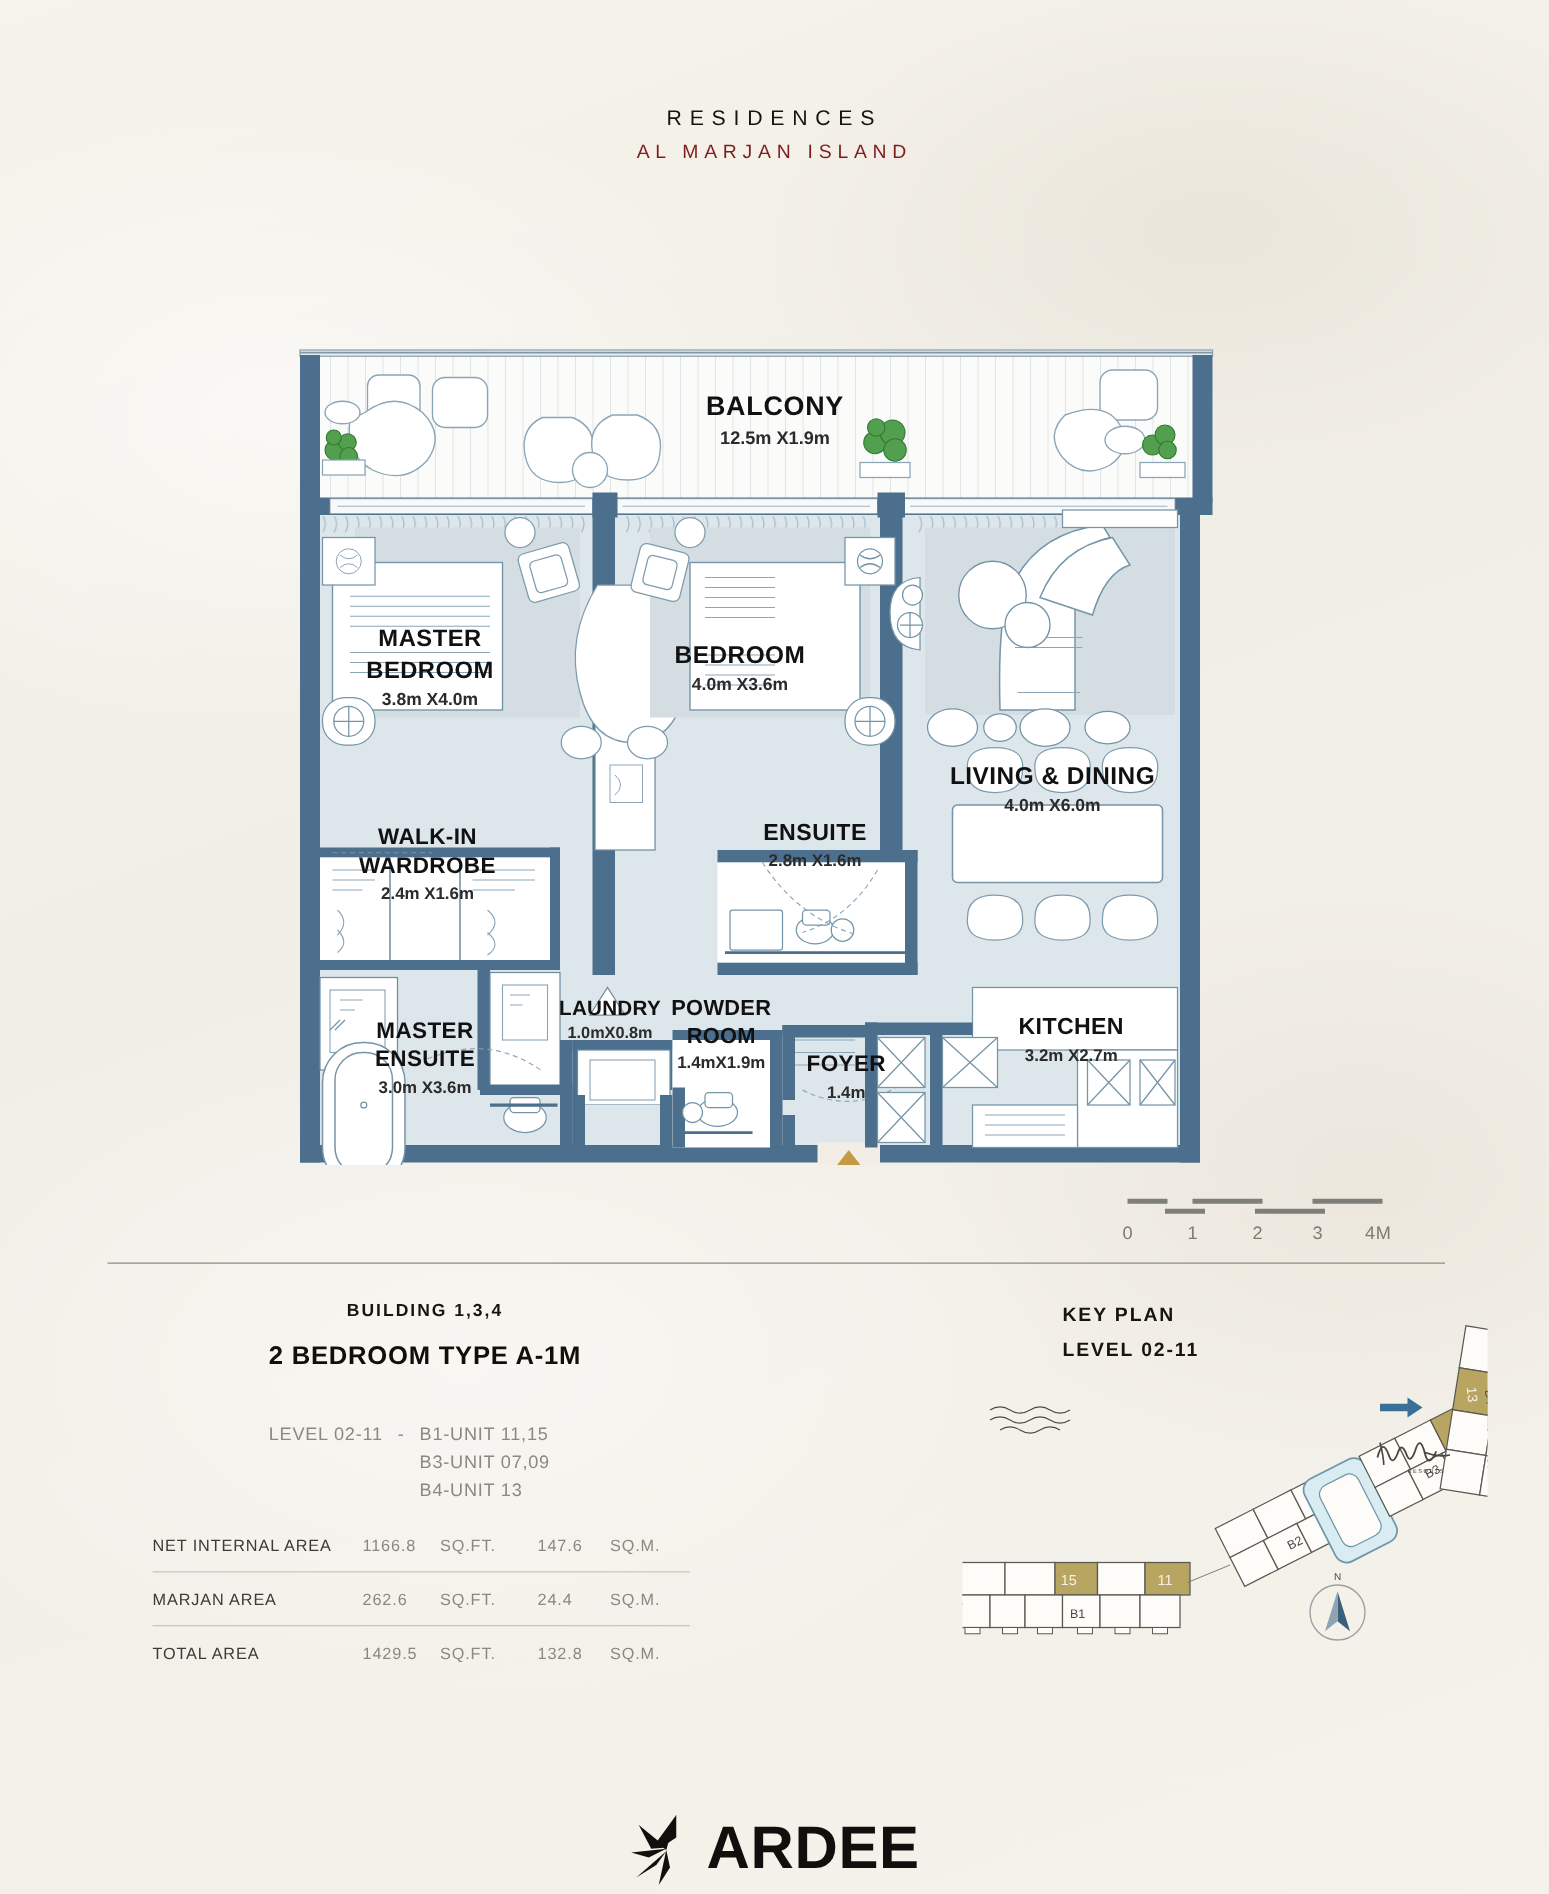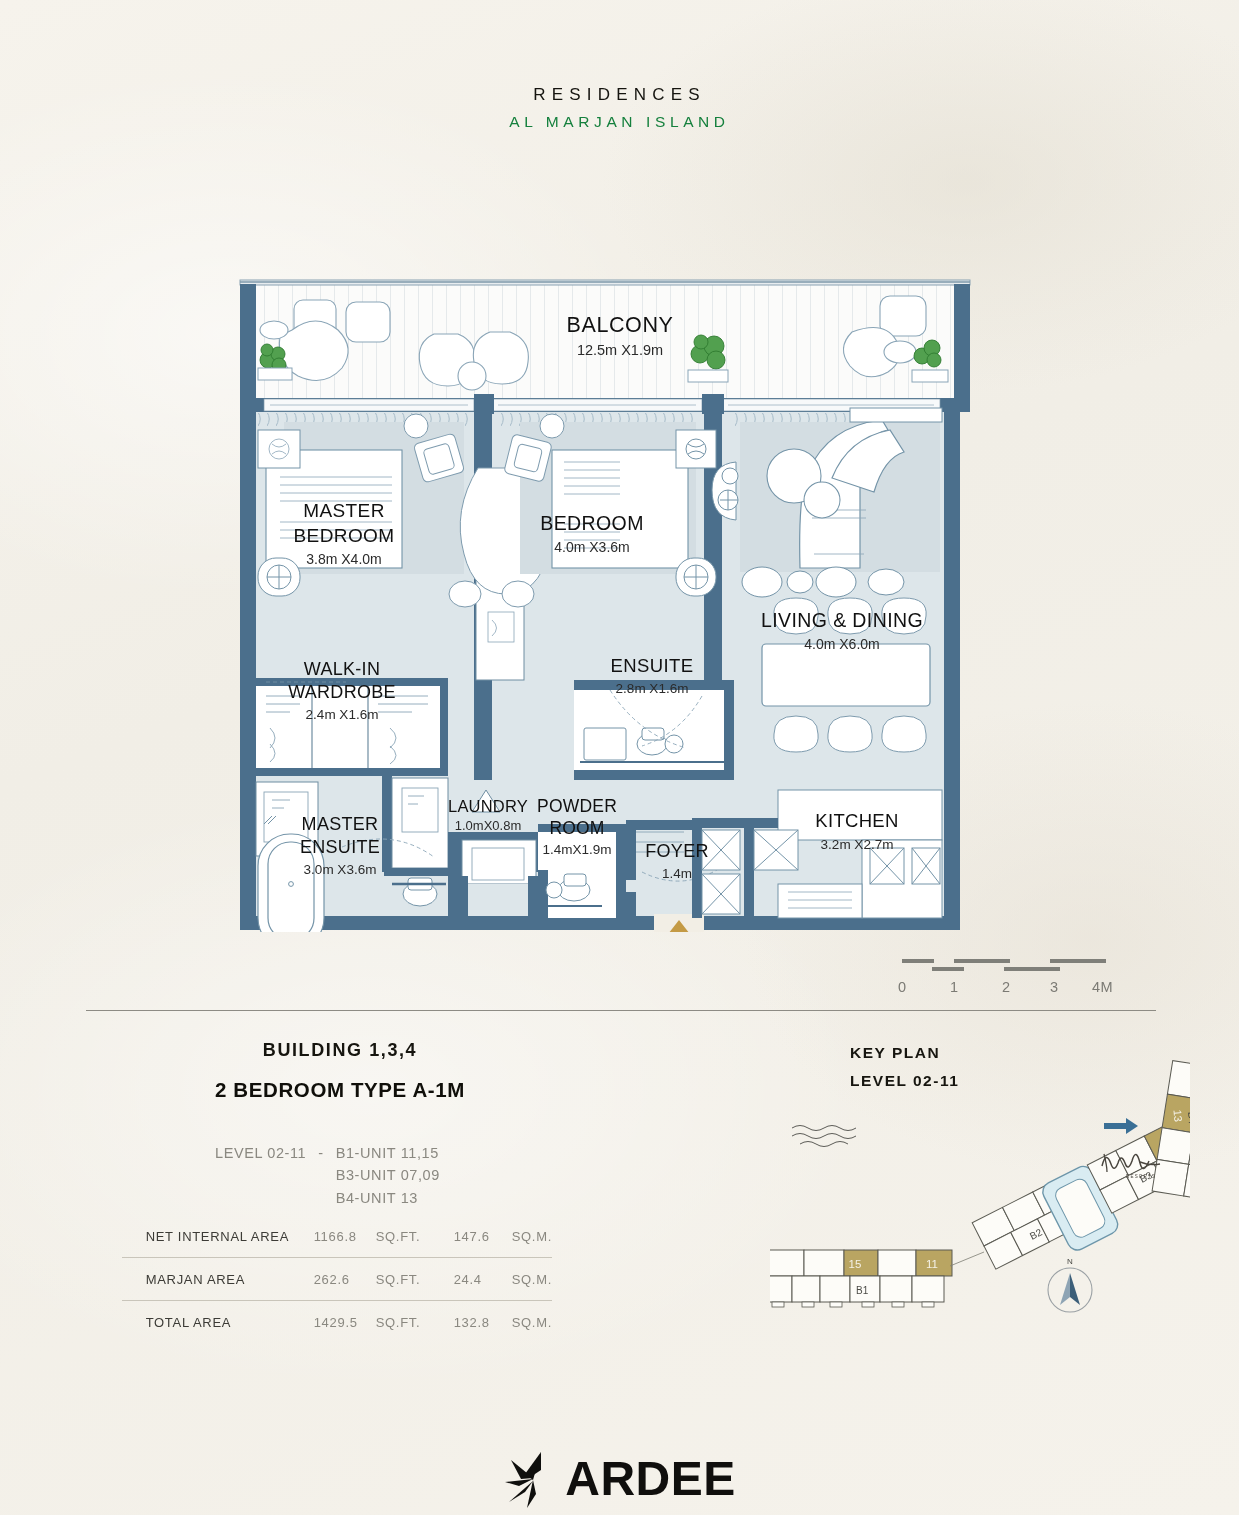--- a/index.html
+++ b/index.html
@@ -40,63 +40,63 @@
   }
   .brand-word::after{
     content:"";position:absolute;right:-6px;top:30%;
     width:64px;height:2px;background:#100f0d;
     transform:rotate(-3deg);
   }
   .brand-sub1{
     font-size:17px;letter-spacing:6.2px;margin-top:13px;color:#15140f;
   }
   .brand-sub2{
-    font-size:15.5px;letter-spacing:4.6px;margin-top:8px;color:#15803d;
+    font-size:15.5px;letter-spacing:4.6px;margin-top:8px;color:#7f1d1d;
   }
 
   
   .plan{
-    position:absolute;left:222px;top:272px;width:760px;height:660px;
+    position:absolute;left:222px;top:272px;width:760px;height:660px;font-weight:bold;
   }
   .plan svg{display:block;}
 
   
   .scalebar{position:absolute;left:880px;top:955px;width:245px;height:48px;}
   .scalebar .lbl{
     position:absolute;font-size:14.5px;color:#7b7a74;letter-spacing:.5px;
   }
 
   
   .divider{
     position:absolute;left:86px;top:1010px;width:1070px;height:1px;
     background:#8d8b84;
   }
 
   
   .info{position:absolute;left:120px;top:1040px;width:440px;}
   .info .building{
-    font-size:18px;letter-spacing:1.6px;text-align:center;color:#16150f;font-weight:bold;
+    font-size:14px;letter-spacing:1.6px;text-align:center;color:#16150f;font-weight:bold;
   }
   .info .type{
     font-size:20.5px;letter-spacing:.6px;text-align:center;margin-top:17px;color:#100f0a;font-weight:bold;
   }
   .info .levels{
     margin-top:40px;margin-left:95px;font-size:14.5px;color:#8a8880;letter-spacing:.6px;line-height:1.55;
     display:flex;
   }
   .levels-left{white-space:nowrap;}
   .levels-dash{margin:0 12px;}
   .levels-right{}
 
   
   .areatable{position:absolute;left:122px;top:1215px;width:430px;}
   .arearow{
     display:flex;align-items:center;height:42px;
     border-bottom:1px solid #c9c5ba;
-    font-size:13px;letter-spacing:.7px;justify-content:flex-end;
+    font-size:13px;letter-spacing:.7px;
   }
   .arearow:last-child{border-bottom:none;}
   .ar-label{width:168px;color:#3c3b36;}
   .ar-v1{width:62px;text-align:left;color:#8a8880;}
   .ar-u1{width:78px;color:#8a8880;}
   .ar-v2{width:58px;text-align:left;color:#8a8880;}
   .ar-u2{color:#8a8880;}
 
   
   .keyplan{position:absolute;left:790px;top:1040px;width:400px;height:300px;}

